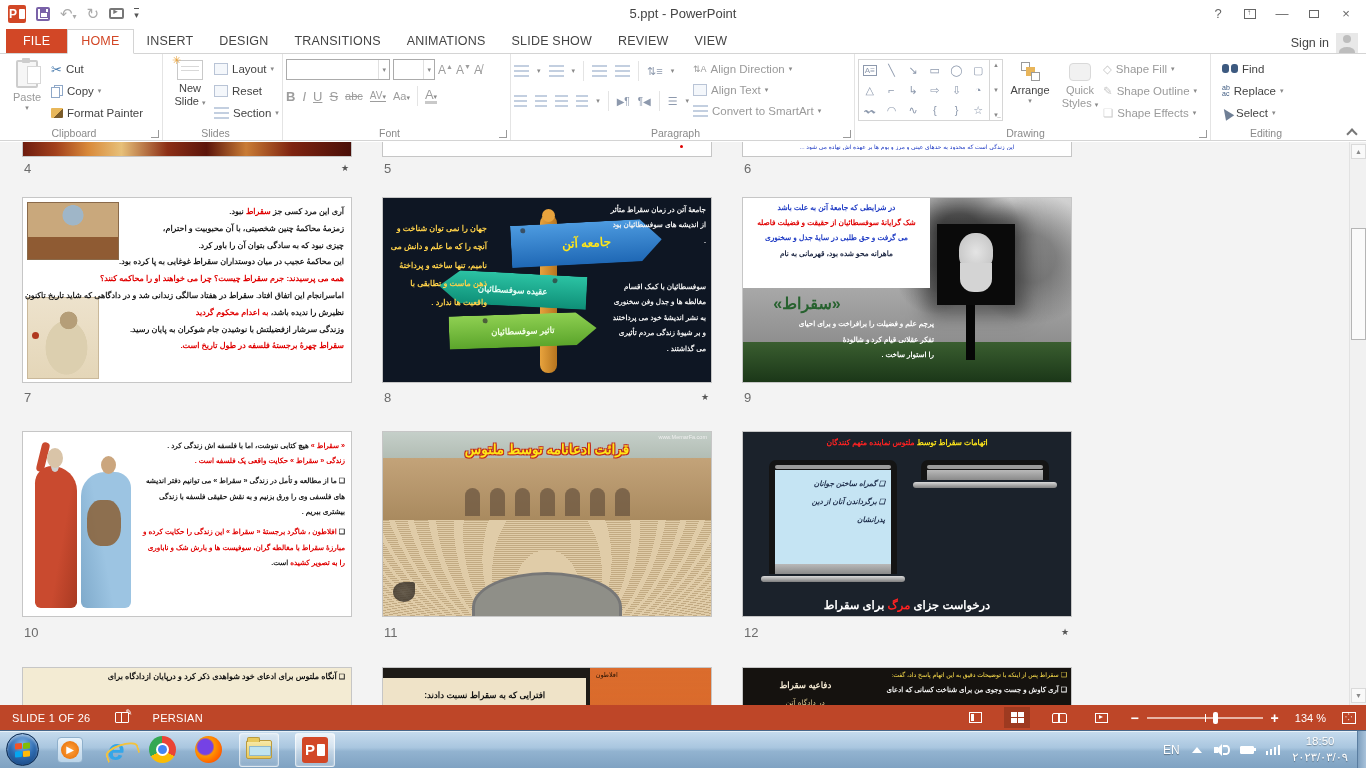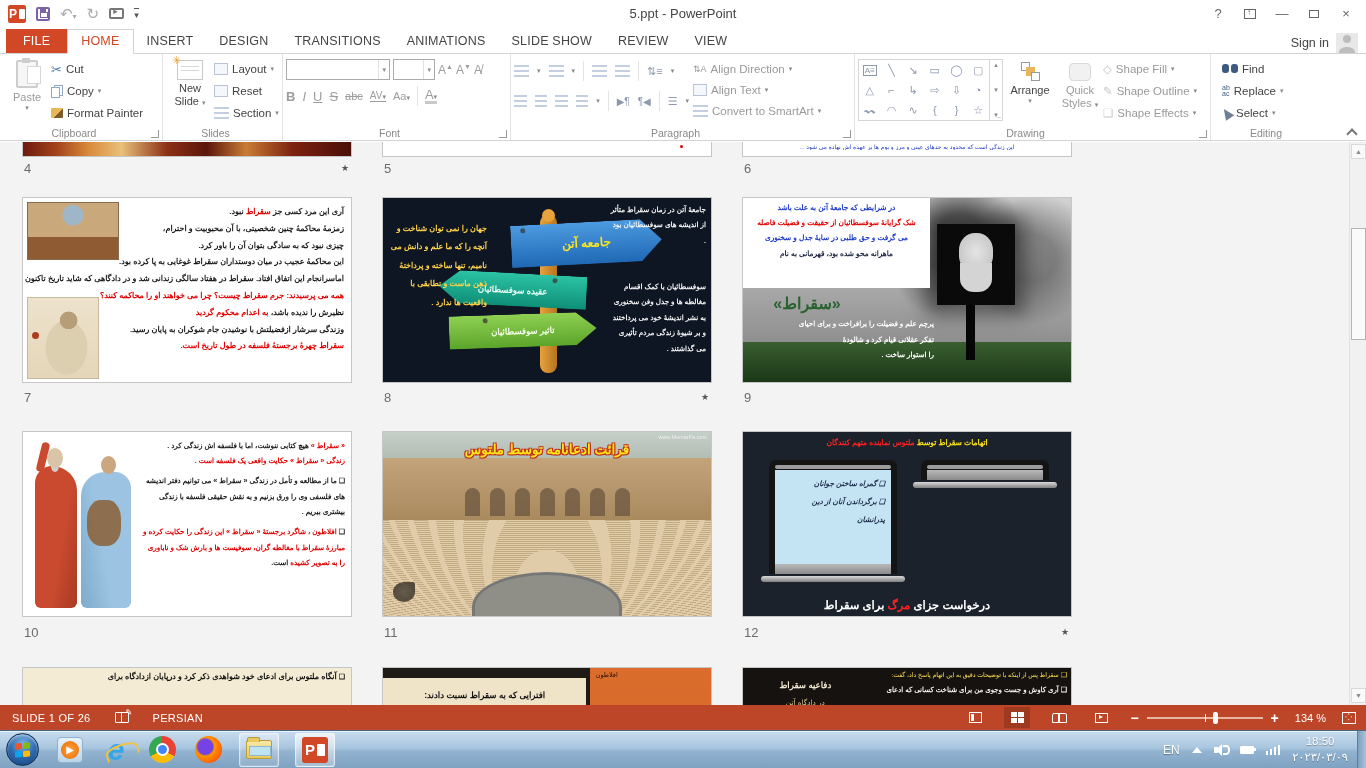--- a/index.html
+++ b/index.html
@@ -541,22 +541,22 @@
     <div class="slide s7" style="left:22px; top:55px;">
       <div class="s7img1"></div>
       <div class="s7img2"></div>
       <div class="s7txt">
         <div class="s7a">
           <div class="ln"><span>آری این مرد کسی جز </span><span class="red">سقراط</span><span> نبود.</span></div>
           <div class="ln">زمزمهٔ محاکمهٔ چنین شخصیتی، با آن محبوبیت و احترام،</div>
           <div class="ln">چیزی نبود که به سادگی بتوان آن را باور کرد.</div>
         </div>
         <div class="ln">این محاکمهٔ عجیب در میان دوستداران سقراط غوغایی به پا کرده بود.</div>
+        <div class="ln red">همه می پرسیدند: جرم سقراط چیست؟ چرا می خواهند او را محاکمه کنند؟</div>
         <div class="ln">اماسرانجام این اتفاق افتاد. سقراط در هفتاد سالگی زندانی شد و در دادگاهی که شاید تاریخ تاکنون</div>
-        <div class="ln red">همه می پرسیدند: جرم سقراط چیست؟ چرا می خواهند او را محاکمه کنند؟</div>
         <div class="ln"><span>نظیرش را ندیده باشد، </span><span class="red">به اعدام محکوم گردید</span></div>
         <div class="s7c">
           <div class="ln">وزندگی سرشار ازفضیلتش با نوشیدن جام شوکران به پایان رسید.</div>
           <div class="ln red">سقراط چهرهٔ برجستهٔ فلسفه در طول تاریخ است.</div>
         </div>
       </div>
     </div>
     <div class="snum" style="left:24px; top:248px;">7</div>
 
     <div class="slide s8" style="left:382px; top:55px;">

